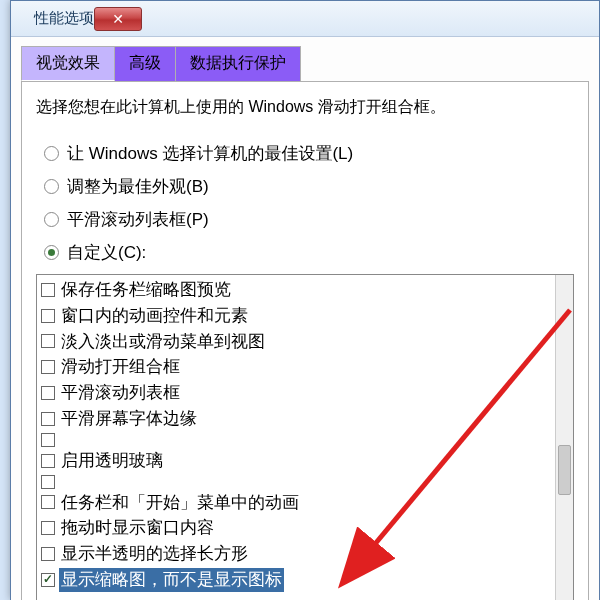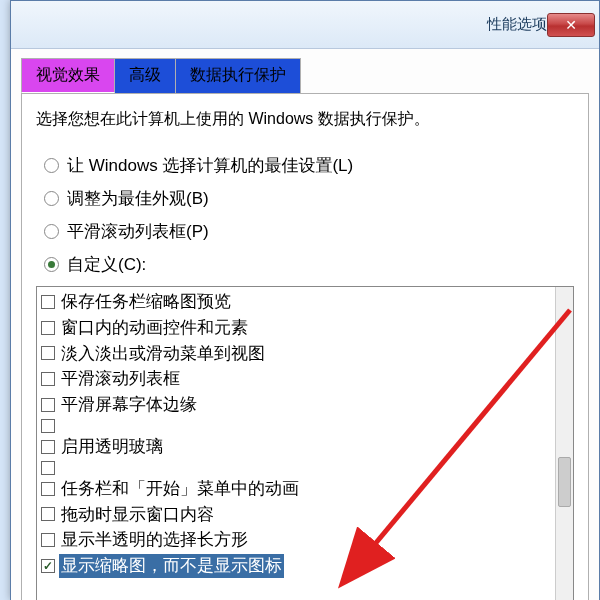--- a/index.html
+++ b/index.html
@@ -15,27 +15,27 @@
       position: absolute;
       left: 10px;
       top: 0;
       width: 590px;
       height: 600px;
       background: #fff;
       border: 1px solid #5a7ca8;
       box-shadow: 0 0 8px rgba(0,0,0,0.3);
     }
     .titlebar {
-      height: 48px;
+      height: 36px;
       background: linear-gradient(to bottom, #f0f6fc, #dce9f7);
       border-bottom: 1px solid #b8c8dd;
       display: flex;
       align-items: center;
-      justify-content: flex-end;
-      padding-left: 7px;
+      justify-content: flex-start;
+      padding-left: 23px;
     }
     .title-text {
       font-size: 15px;
       color: #1a3a5c;
     }
     .close-btn {
       width: 48px;
       height: 24px;
       margin-right: 4px;
       background: linear-gradient(to bottom, #e68a8a, #c84848 45%, #b83030 55%, #d05050);
@@ -54,29 +54,29 @@
     }
     .tabs {
       display: flex;
       border-bottom: 1px solid #b0b0b0;
       position: relative;
       top: 1px;
     }
     .tab {
       padding: 6px 14px;
       font-size: 16px;
-      background: #1d4ed8;
+      background: #8b5cf6;
       border: 1px solid #b0b0b0;
       border-bottom: none;
       cursor: pointer;
       margin-right: -1px;
       position: relative;
     }
     .tab.active {
-      background: #d946ef;
+      background: #c4b5fd;
       border-bottom: 1px solid #fff;
       z-index: 2;
     }
     .tab-panel {
       border: 1px solid #b0b0b0;
       border-top: none;
       padding: 16px 14px 10px;
       background: #fff;
     }
     .instruction {
@@ -189,21 +189,21 @@
       <span>✕</span>
     </div>
   </div>
   <div class="content">
     <div class="tabs">
       <div class="tab active"><span>视觉效果</span></div>
       <div class="tab"><span>高级</span></div>
       <div class="tab"><span>数据执行保护</span></div>
     </div>
     <div class="tab-panel">
-      <div class="instruction">选择您想在此计算机上使用的 Windows 数据执行保护。</div>
+      <div class="instruction">选择您想在此计算机上使用的 Windows 滑动打开组合框。</div>
       <div class="radio-group">
         <div class="radio-item">
           <span class="radio"></span>
           <span>让 Windows 选择计算机的最佳设置(L)</span>
         </div>
         <div class="radio-item">
           <span class="radio"></span>
           <span>调整为最佳外观(B)</span>
         </div>
         <div class="radio-item">
@@ -221,20 +221,24 @@
               <span class="checkbox"></span>
               <span class="check-label">保存任务栏缩略图预览</span>
             </div>
             <div class="check-item">
               <span class="checkbox"></span>
               <span class="check-label">窗口内的动画控件和元素</span>
             </div>
             <div class="check-item">
               <span class="checkbox"></span>
               <span class="check-label">淡入淡出或滑动菜单到视图</span>
+            </div>
+            <div class="check-item">
+              <span class="checkbox"></span>
+              <span class="check-label">滑动打开组合框</span>
             </div>
             <div class="check-item">
               <span class="checkbox"></span>
               <span class="check-label">平滑滚动列表框</span>
             </div>
             <div class="check-item">
               <span class="checkbox"></span>
               <span class="check-label">平滑屏幕字体边缘</span>
             </div>
             <div class="check-item">

